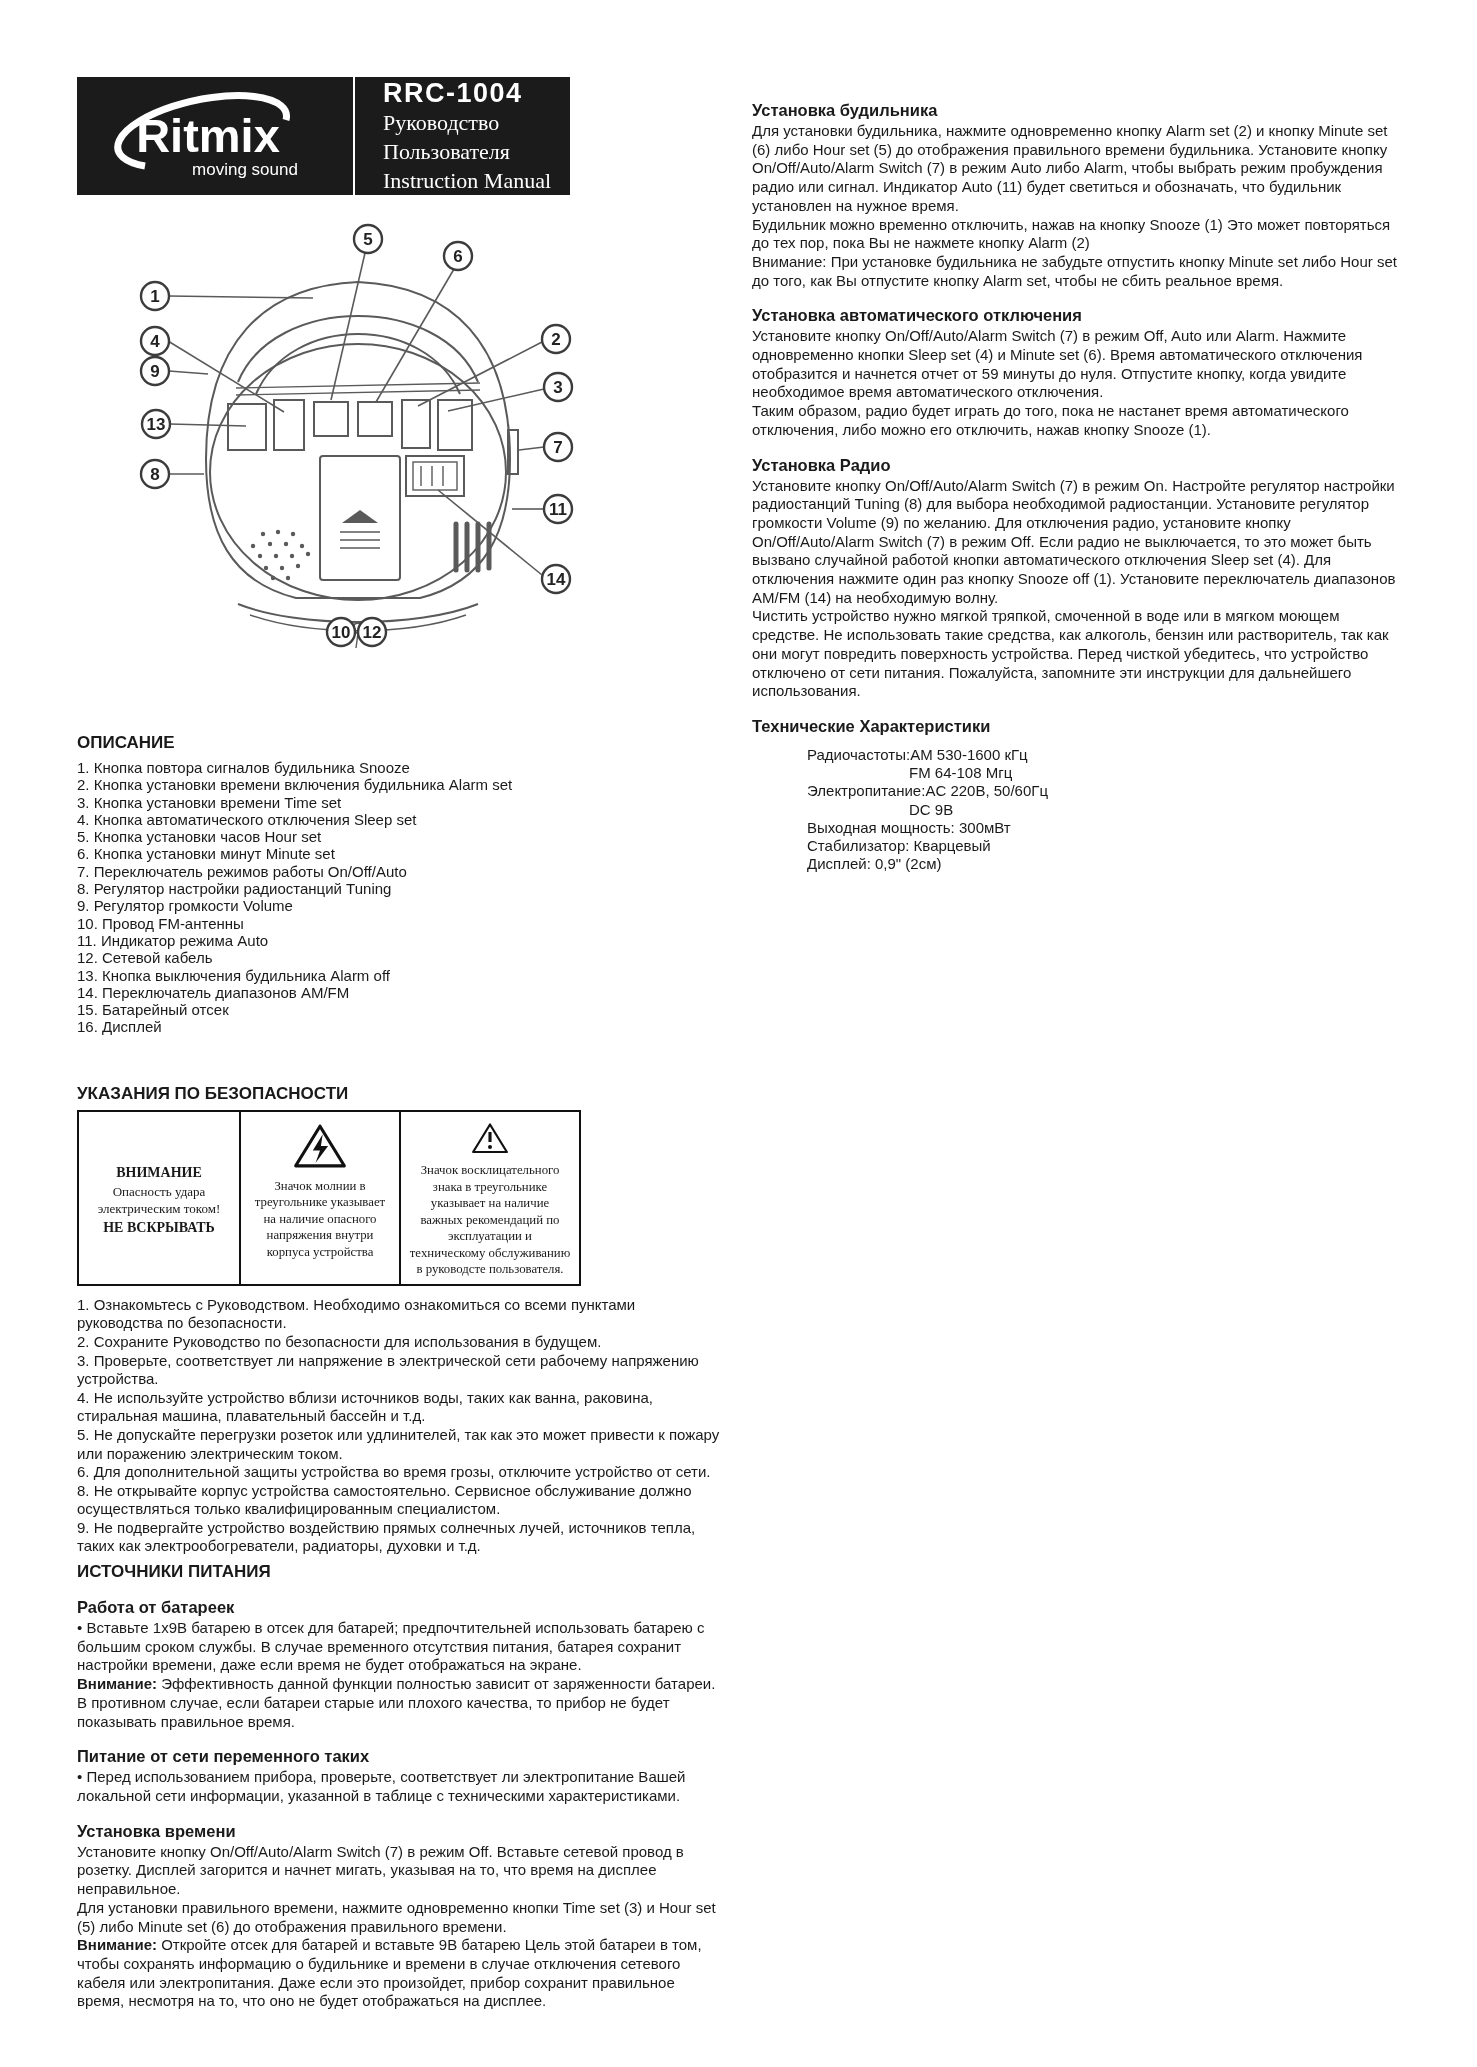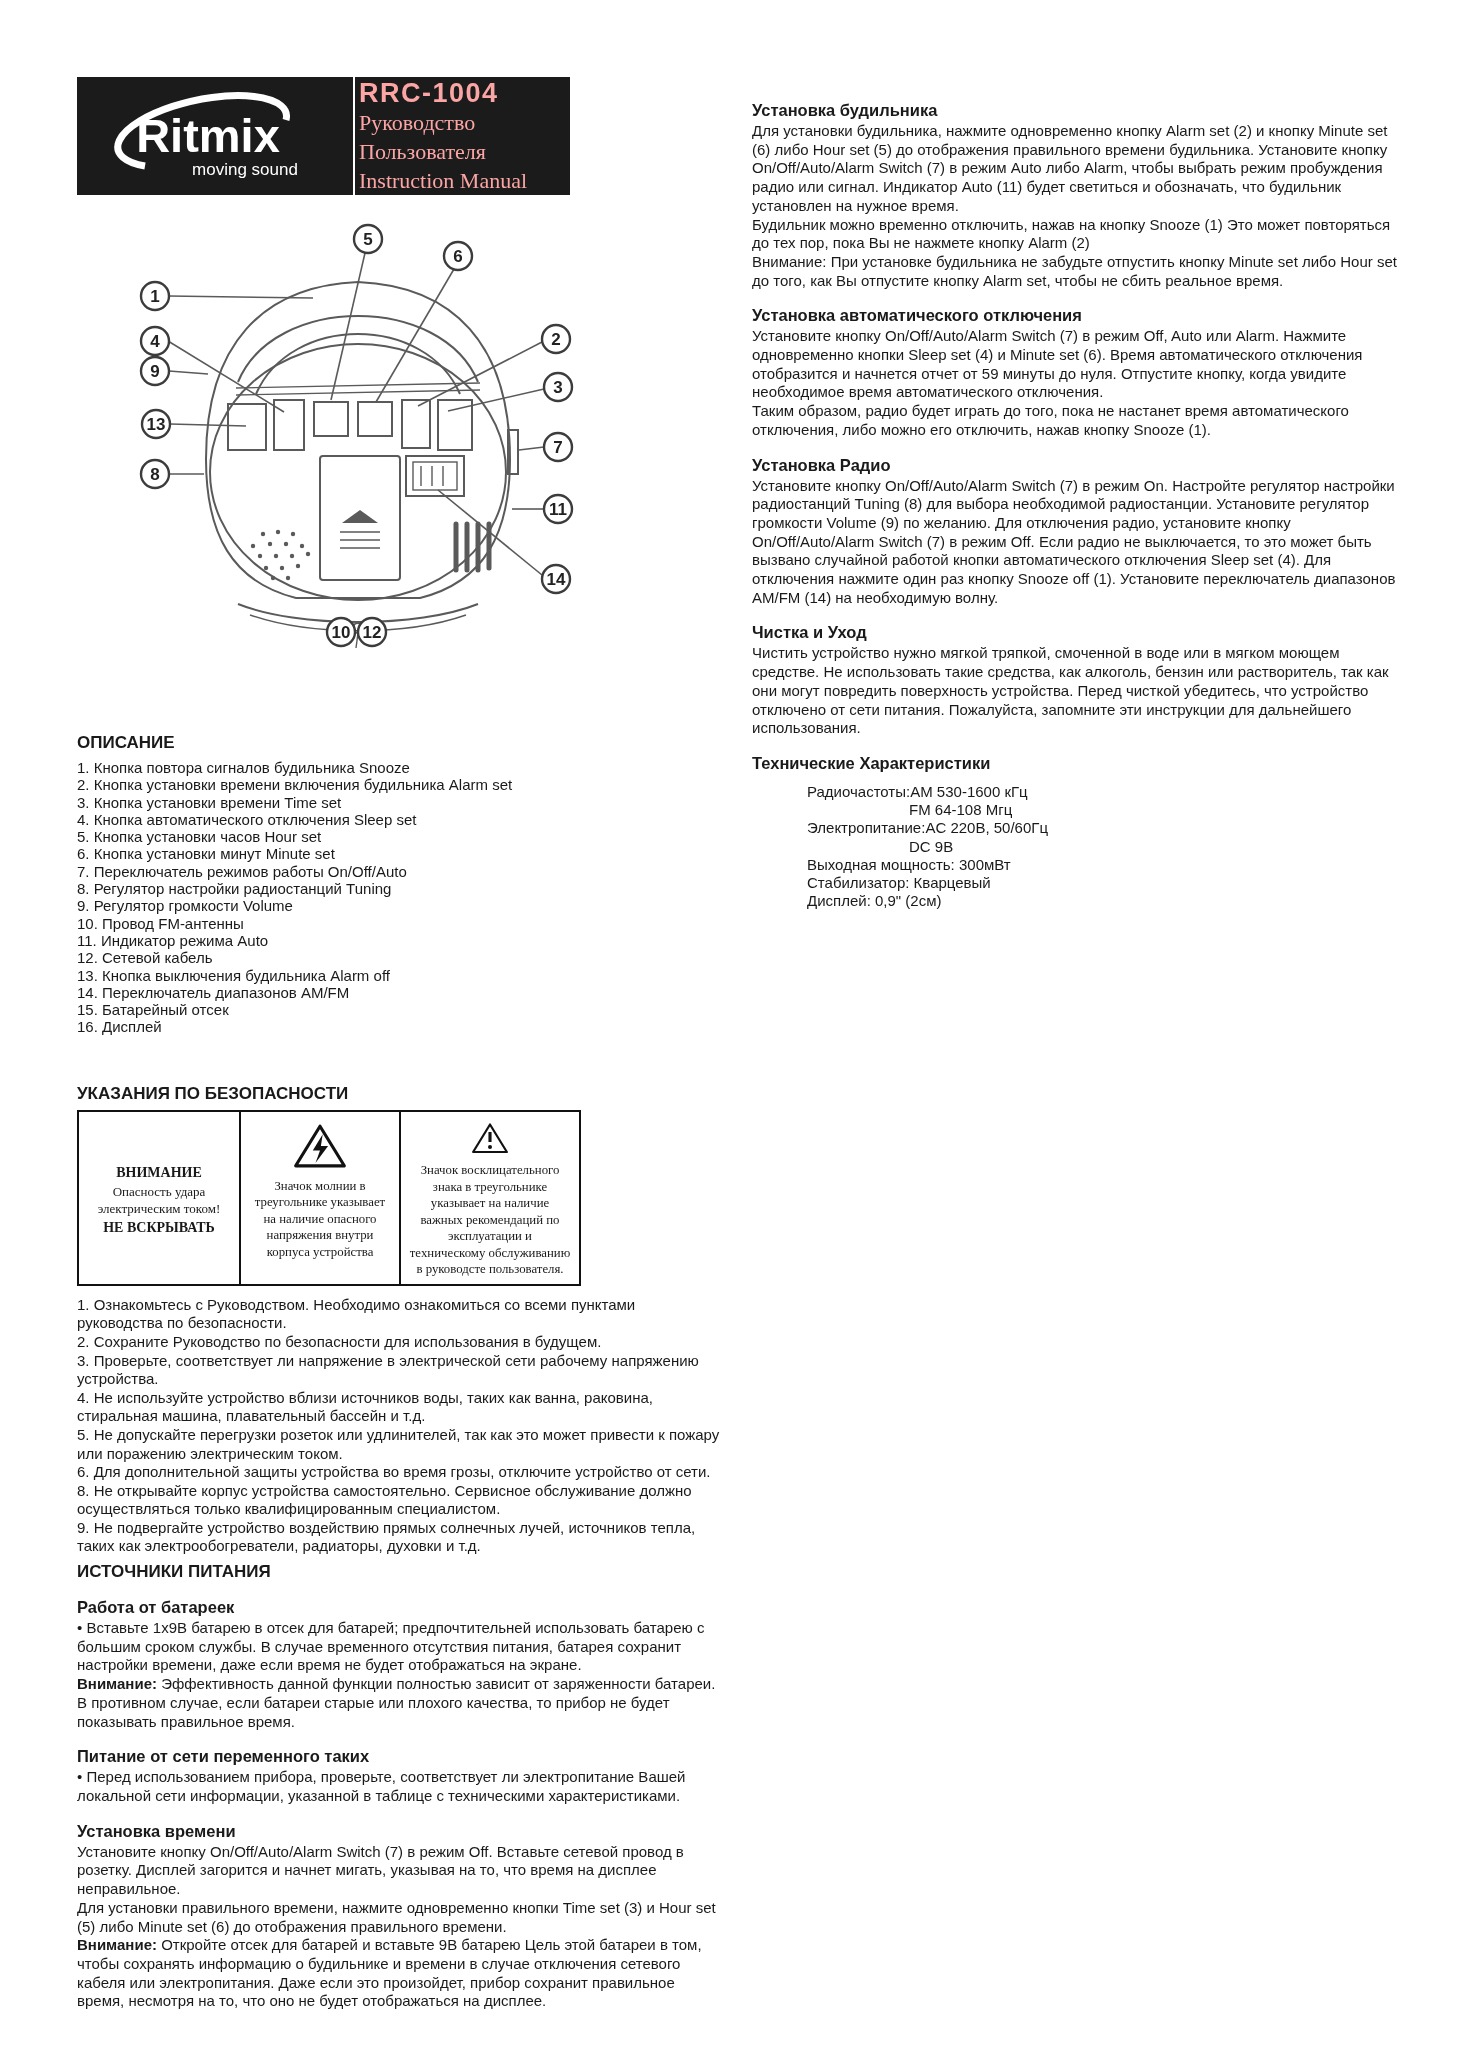--- a/index.html
+++ b/index.html
@@ -14,21 +14,21 @@
   }
   .serif{font-family:"Liberation Serif", serif;}
 
   
   .header-box{
     position:absolute;left:77px;top:77px;width:493px;height:118px;
     background:#1b1b1b;display:flex;align-items:center;
   }
   .logo-wrap{width:276px;height:100%;display:flex;align-items:center;justify-content:center;}
   .header-sep{width:2px;height:100%;background:#ffffff;}
-  .header-titles{flex:1;padding-left:4px;color:#fca5a5;display:flex;flex-direction:column;justify-content:center;}
+  .header-titles{flex:1;padding-left:28px;color:#ffffff;display:flex;flex-direction:column;justify-content:center;}
   .model{font-weight:bold;font-size:27px;letter-spacing:1.5px;line-height:30px;}
   .header-titles .sub{font-size:22px;line-height:29px;font-weight:normal;}
 
   
   .diagram{position:absolute;left:88px;top:203px;width:620px;height:462px;}
   .diagram svg{width:100%;height:100%;}
   .dline{fill:none;stroke:#5a5a5a;stroke-width:2;}
   .dthin{fill:none;stroke:#5a5a5a;stroke-width:1.4;}
   .dlead{stroke:#5a5a5a;stroke-width:1.6;}
   .callout circle{fill:#fff;stroke:#3c3c3c;stroke-width:2.4;}
@@ -303,21 +303,20 @@
     <p class="body-p">Будильник можно временно отключить, нажав на кнопку Snooze (1) Это может повторяться до тех пор, пока Вы не нажмете кнопку Alarm (2)</p>
     <p class="body-p">Внимание: При установке будильника не забудьте отпустить кнопку Minute set либо Hour set до того, как Вы отпустите кнопку Alarm set, чтобы не сбить реальное время.</p>
 
     <div class="h2">Установка автоматического отключения</div>
     <p class="body-p">Установите кнопку On/Off/Auto/Alarm Switch (7)  в режим Off, Auto или Alarm. Нажмите одновременно кнопки Sleep set (4) и Minute set (6).  Время автоматического отключения отобразится и начнется отчет от 59 минуты до нуля. Отпустите кнопку, когда увидите необходимое время автоматического отключения.</p>
     <p class="body-p">Таким образом, радио будет играть до того, пока не настанет время автоматического отключения, либо можно его отключить, нажав кнопку Snooze (1).</p>
 
     <div class="h2">Установка Радио</div>
     <p class="body-p">Установите кнопку On/Off/Auto/Alarm Switch (7)  в режим On. Настройте регулятор настройки радиостанций Tuning (8) для выбора необходимой радиостанции. Установите регулятор громкости Volume (9) по желанию. Для отключения радио, установите кнопку On/Off/Auto/Alarm Switch (7)  в режим Off. Если радио не выключается, то это может быть вызвано случайной работой кнопки автоматического отключения Sleep set (4). Для отключения нажмите один раз кнопку Snooze off (1). Установите переключатель диапазонов AM/FM (14) на необходимую волну.</p>
 
-    <div class="h2">Чистка и Уход</div>
     <p class="body-p">Чистить устройство нужно мягкой тряпкой, смоченной в воде или в мягком моющем средстве. Не использовать такие средства, как алкоголь, бензин или растворитель, так как они могут повредить поверхность устройства. Перед чисткой убедитесь, что устройство отключено от сети питания. Пожалуйста, запомните эти  инструкции для дальнейшего использования.</p>
 
     <div class="h2">Технические Характеристики</div>
     <div class="specs">
       <div class="spec-row">
           <span class="spec-label">Радиочастоты:</span>
           <span class="spec-value">AM 530-1600 кГц</span>
         </div>
       <div class="spec-row">
           <span class="spec-label"></span>

